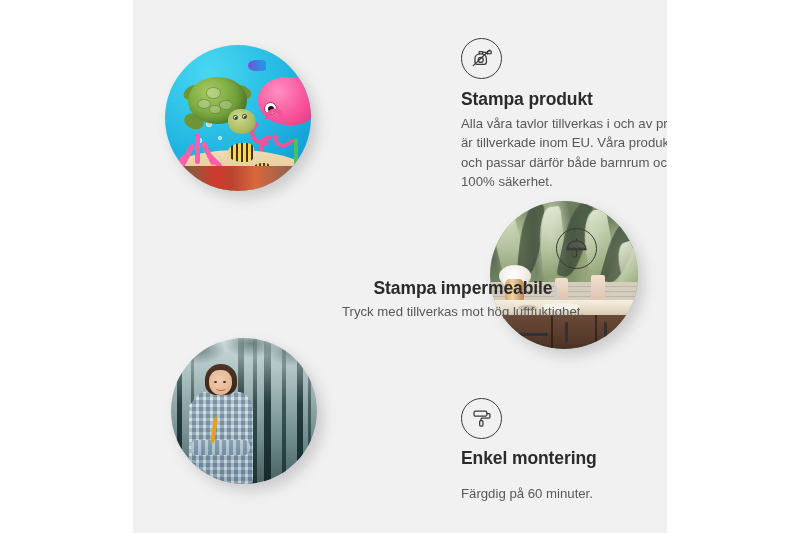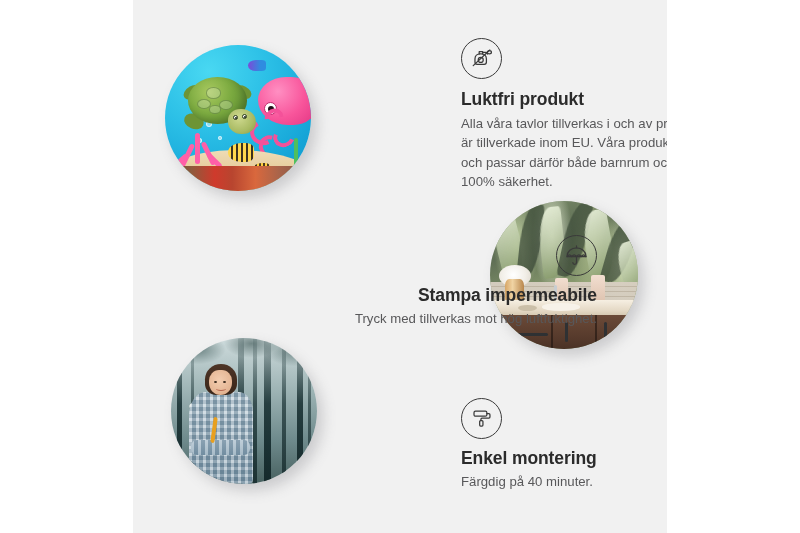--- a/index.html
+++ b/index.html
@@ -274,29 +274,29 @@
     color: #58585a;
   }
 
   
   .f1 { left: 328px; top: 38px; width: 300px; }
   .f1 .icon-circle { margin-bottom: 10px; }
   .f1 .f-title { margin-bottom: 4px; }
   .f1 .f-body { width: 290px; }
 
   
-  .f2 { left: 196px; top: 235px; width: 268px; text-align: right; }
+  .f2 { left: 196px; top: 228px; width: 268px; text-align: center; }
   .f2 .icon-wrap { display: flex; justify-content: flex-end; margin-bottom: 9px; }
   .f2 .f-title { margin-bottom: 3px; }
   .f2 .f-body { white-space: nowrap; }
 
   
   .f3 { left: 328px; top: 398px; width: 280px; }
   .f3 .icon-circle { margin-bottom: 9px; }
-  .f3 .f-title { margin-bottom: 3px; }
+  .f3 .f-title { margin-bottom: 15px; }
 </style>
 </head>
 <body>
 
 <div class="page">
   <div class="panel">
 
     <div class="medallion m1">
       <div class="art">
         <div class="sea-water"></div>
@@ -357,21 +357,21 @@
       <div class="icon-circle">
         <svg width="25" height="25" viewBox="0 0 26 26" fill="none" stroke="#3a3a3a" stroke-width="1.3" stroke-linecap="round" stroke-linejoin="round">
           <path d="M6.2 13.4c0-3 2.4-5.2 5.4-5.2h1.1c3 0 5.4 2.2 5.4 5.2v3.3c0 1.3-1 2.3-2.3 2.3H8.5c-1.3 0-2.3-1-2.3-2.3z"></path>
           <path d="M10.6 8.2V5.9h3.6v2.3"></path>
           <path d="M14.2 6.6h3.1c1 0 1.8.8 1.8 1.8"></path>
           <ellipse cx="21.1" cy="6.6" rx="2.2" ry="1.7"></ellipse>
           <circle cx="12.2" cy="14.5" r="2.6"></circle>
           <line x1="4.4" y1="20.4" x2="21.6" y2="4.2" stroke-width="1.3"></line>
         </svg>
       </div>
-      <div class="f-title">Luktfri produkt</div>
+      <div class="f-title">Stampa produkt</div>
       <div class="f-body">Alla våra tavlor tillverkas i och av produkter som är tillverkade inom EU. Våra produkter är luktfria och passar därför både barnrum ochsovrum. 100% säkerhet.</div>
     </div>
 
     <div class="medallion m2">
       <div class="art">
         <div class="bath-wall"></div>
         <div class="bath-leaf" style="left:4%;top:6%;width:17%;height:46%;transform:rotate(-14deg);"></div>
         <div class="bath-leaf dark" style="left:20%;top:2%;width:14%;height:50%;transform:rotate(6deg);"></div>
         <div class="bath-leaf" style="left:34%;top:4%;width:16%;height:48%;transform:rotate(-6deg);"></div>
         <div class="bath-leaf dark" style="left:50%;top:0%;width:15%;height:52%;transform:rotate(12deg);"></div>
@@ -442,17 +442,17 @@
 
     <div class="feature f3">
       <div class="icon-circle">
         <svg width="25" height="25" viewBox="0 0 26 26" fill="none" stroke="#3a3a3a" stroke-width="1.3" stroke-linecap="round" stroke-linejoin="round">
           <rect x="5.2" y="5.4" width="13.4" height="5.2" rx="1.6"></rect>
           <path d="M18.6 8h2.1c.6 0 1.1.5 1.1 1.1v2.4c0 .6-.5 1.1-1.1 1.1h-7.2c-.6 0-1.1.5-1.1 1.1v1.5"></path>
           <rect x="11.1" y="15.2" width="3.4" height="5.6" rx="1"></rect>
         </svg>
       </div>
       <div class="f-title">Enkel montering</div>
-      <div class="f-body">Färgdig på 40 minuter.</div>
+      <div class="f-body">Färgdig på 60 minuter.</div>
     </div>
 
   </div>
 </div>
 
 </body></html>

